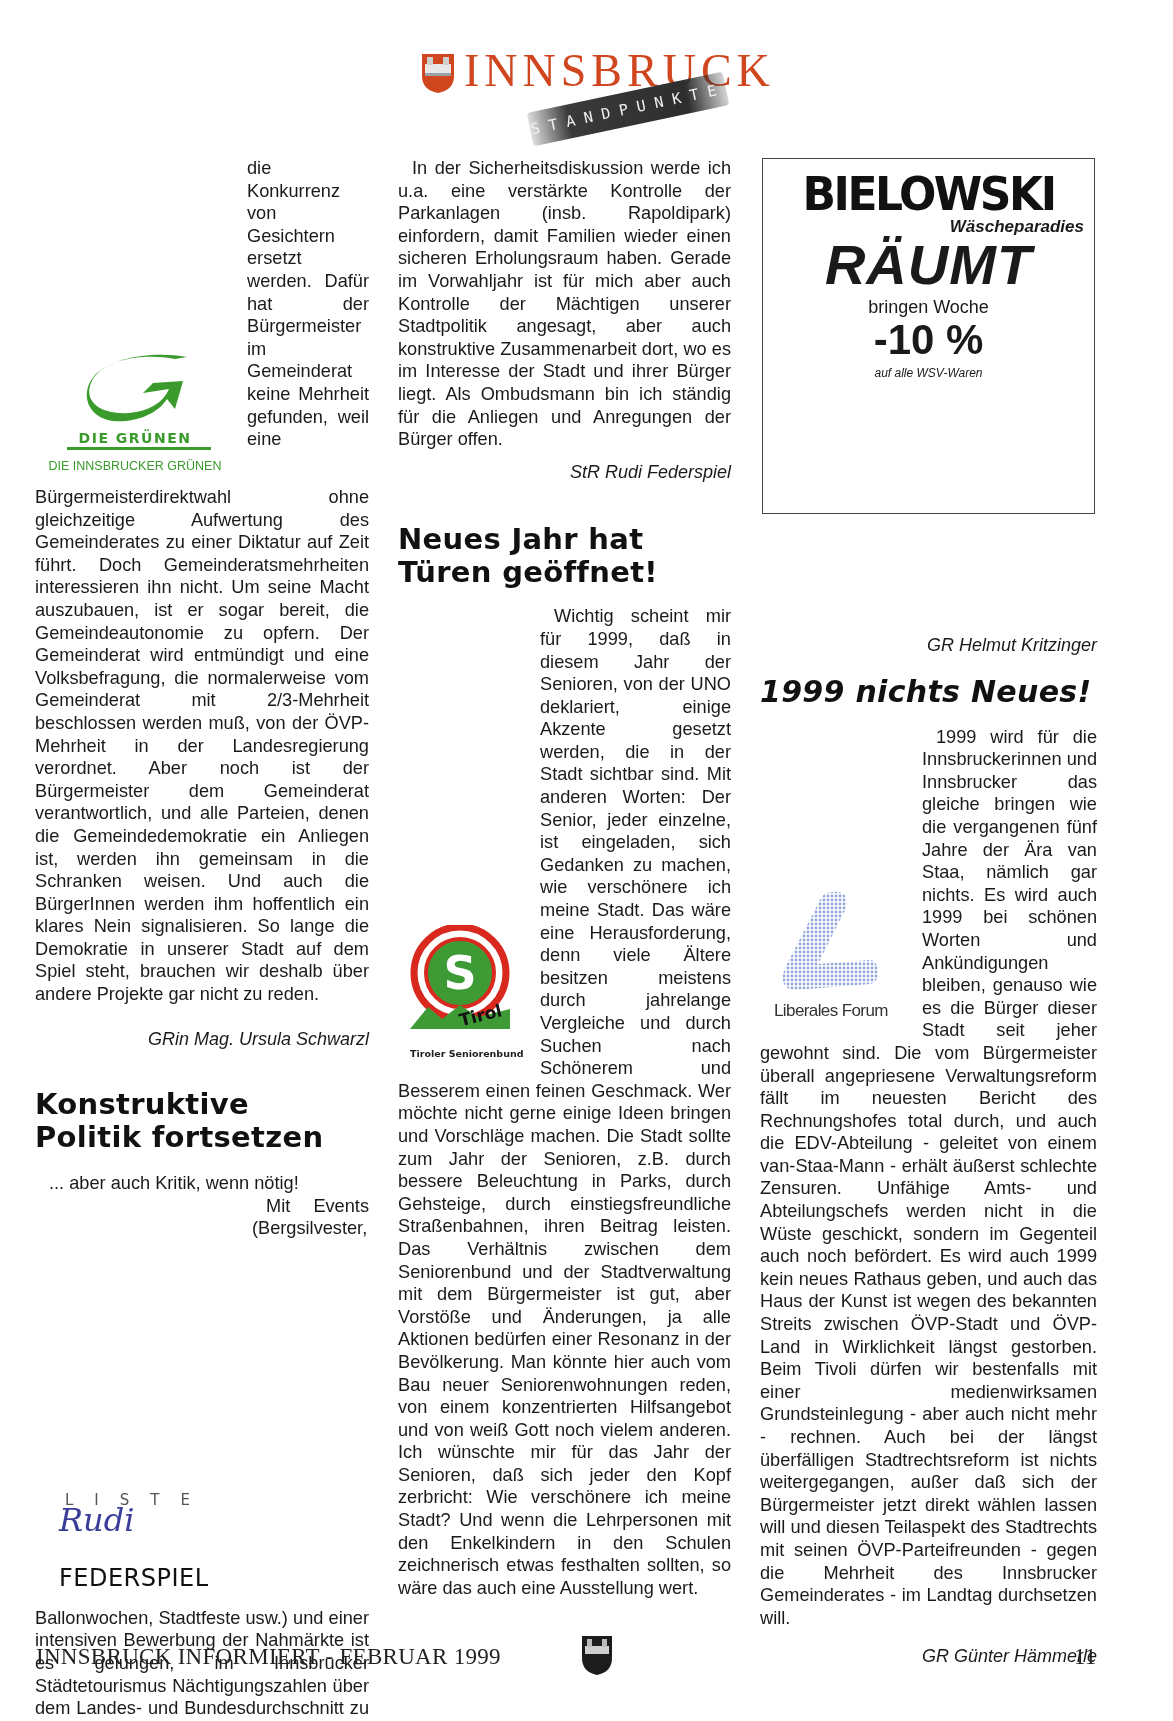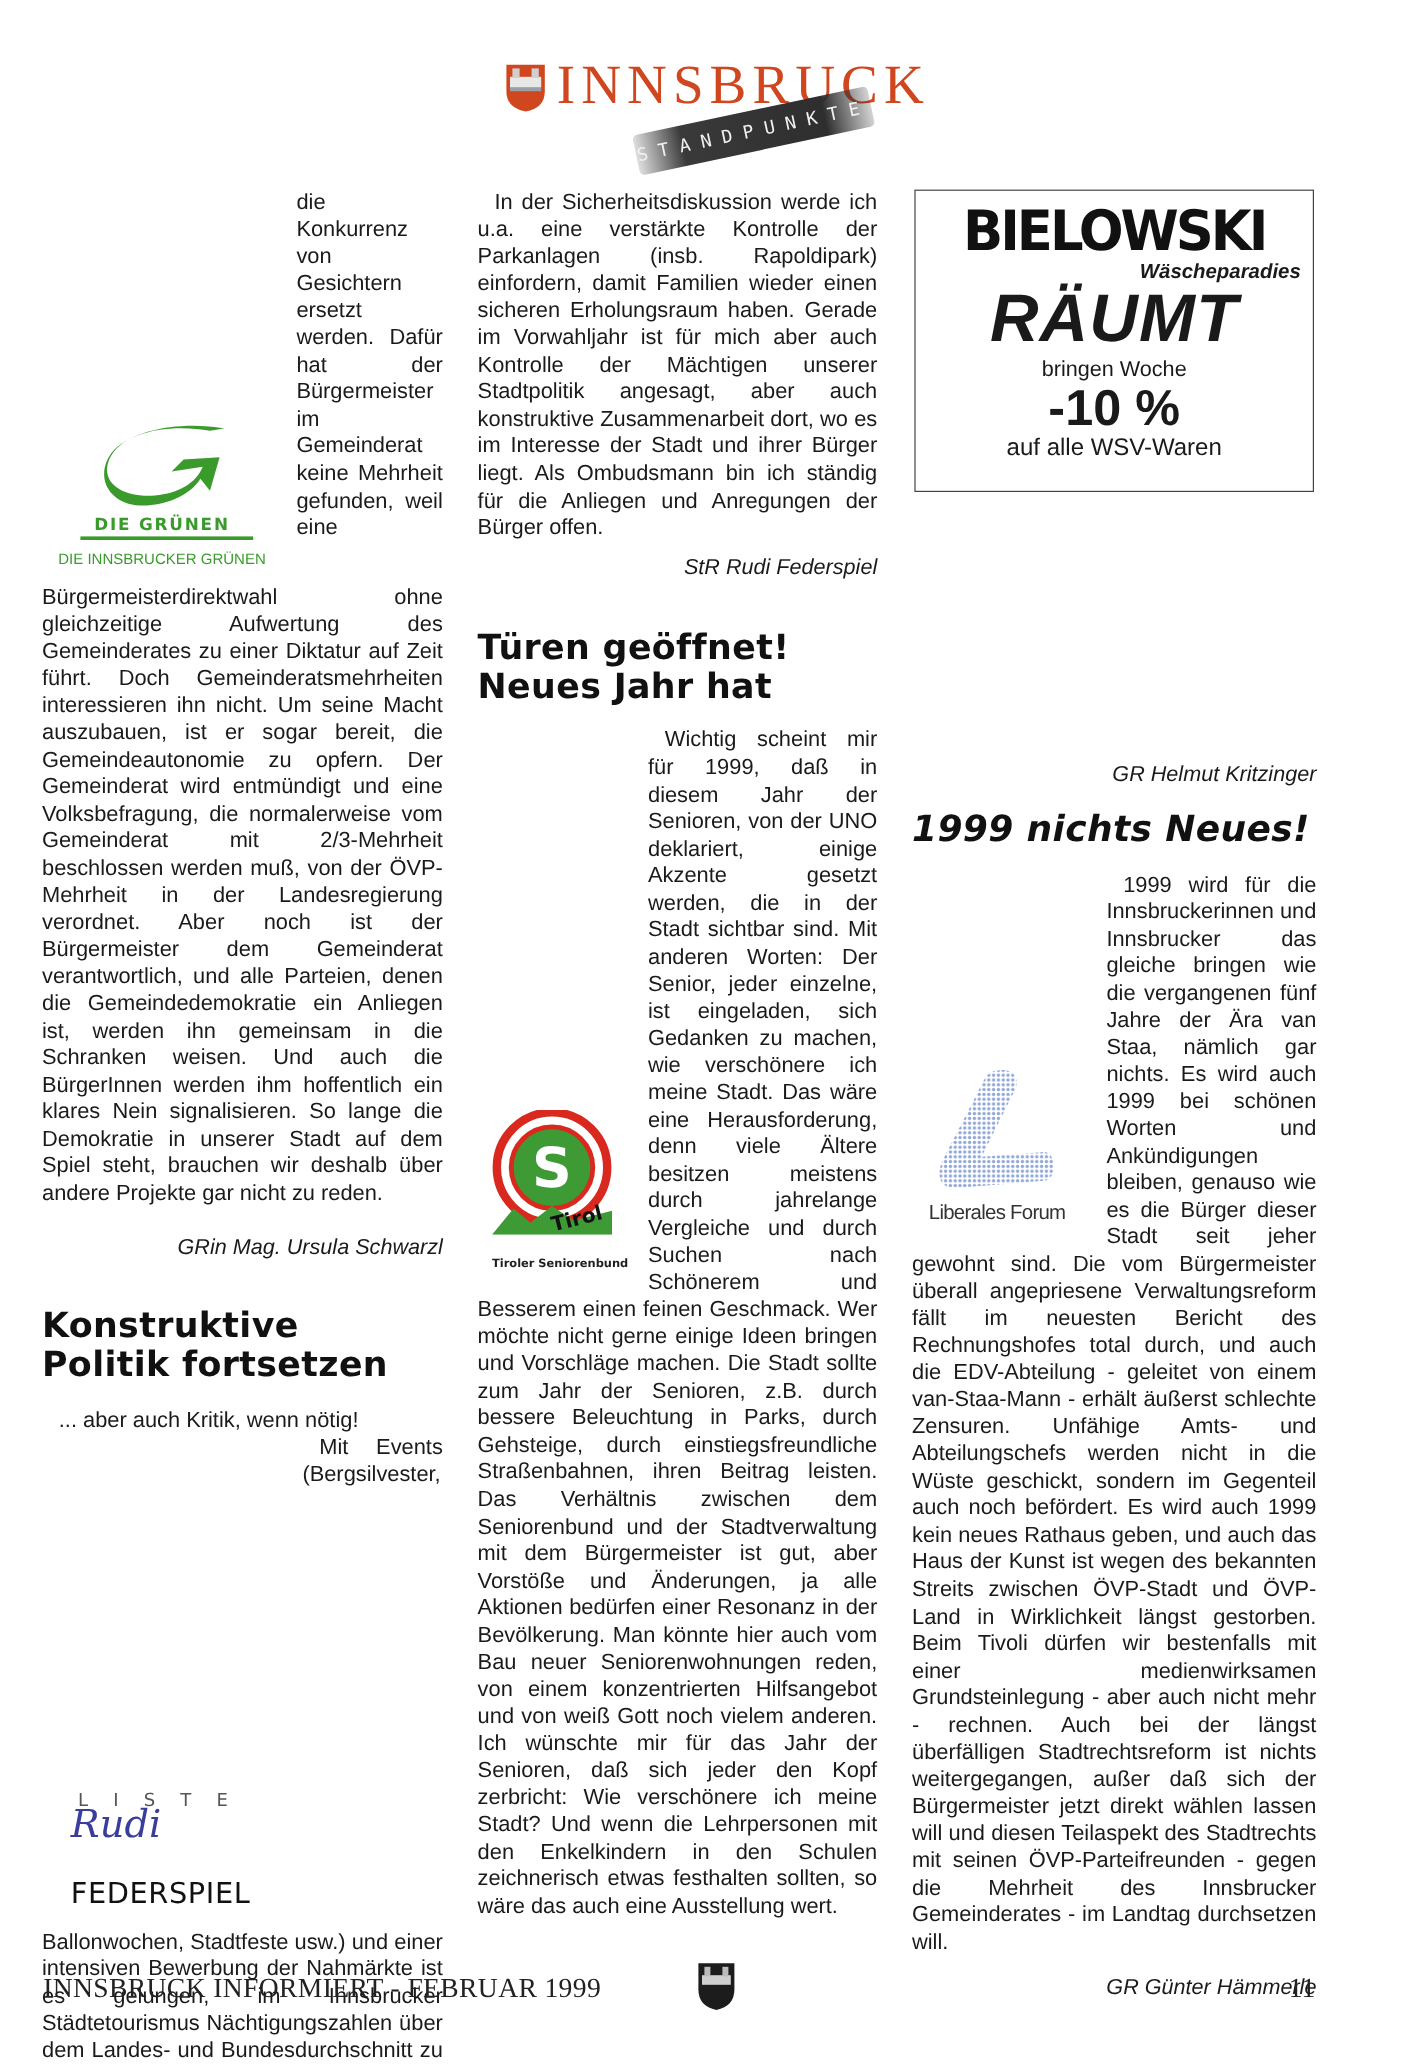--- a/index.html
+++ b/index.html
@@ -51,29 +51,29 @@
   .senioren .s-ring { position: absolute; left: 10px; top: 2px; width: 104px; height: 104px; }
   .senioren .s-cap { position: absolute; left: -2px; top: 120px; width: 140px; font-size: 9.5px;
                      font-family: "DejaVu Sans", sans-serif; font-weight: bold; color: #1f1f1f; white-space: nowrap; }
 
   .liberal { width: 150px; height: 140px; }
   .liberal .l-mark { position: absolute; left: 14px; top: 0px; width: 110px; height: 110px; }
   .liberal .l-cap { position: absolute; left: 0; top: 114px; width: 150px; font-size: 17px; color: #333;
                     letter-spacing: -0.6px; white-space: nowrap; }
 
   
-  .ad { left: 762px; top: 158px; width: 333px; height: 252px; border: 1.5px solid #444; box-sizing: border-box;
+  .ad { left: 762px; top: 158px; width: 333px; height: 356px; border: 1.5px solid #444; box-sizing: border-box;
         text-align: center; }
   .ad-brand { margin-top: 12px; font-family: "DejaVu Sans", sans-serif; font-weight: bold; font-size: 44px;
               letter-spacing: -2.5px; line-height: 46px; color: #111; transform: scaleY(1.05); }
   .ad-sub { text-align: right; padding-right: 10px; font-style: italic; font-weight: bold; font-size: 17px; line-height: 20px; }
   .ad-main { font-style: italic; font-weight: bold; font-size: 56px; line-height: 56px; letter-spacing: 1px; }
   .ad-week { font-size: 18px; line-height: 24px; margin-top: 2px; }
   .ad-pct { font-weight: bold; font-size: 42px; line-height: 42px; }
-  .ad-items { font-size: 20px; line-height: 24px; }
+  .ad-items { font-style: italic; font-size: 12px; line-height: 24px; }
   .ad-cities { font-weight: bold; font-size: 28px; line-height: 34px; }
 
   
   .footer-left { left: 36px; top: 1644px; font-family: "Liberation Serif", serif; font-size: 23px; color: #222; letter-spacing: 0.3px; }
   .footer-crest { left: 580px; top: 1634px; width: 34px; height: 42px; }
   .footer-page { left: 1074px; top: 1644px; font-family: "Liberation Serif", serif; font-size: 23px; color: #222; }
 </style>
 </head>
 <body>
 
@@ -118,22 +118,22 @@
     </span>
     <span>Mit Events (Bergsilvester, Ballonwochen, Stadtfeste usw.) und einer intensiven Bewerbung der Nahmärkte ist es gelungen, im Innsbrucker Städtetourismus Nächtigungszahlen über dem Landes- und Bundesdurchschnitt zu schreiben. Ich werde auch 1999 diese erfolgreiche Strategie fortsetzen und in Pressekonferenzen vor Ort im finanz- und gästestarken Dreieck München, Zürich, Mailand für unsere Stadt werben. Tourismus ist der Motor der Wirtschaft und bringt Arbeitsplätze. Die „Innsbruck-Card“ wird weiter ausgebaut: Verstärkt sollen Gäste des Innsbrucker Großraumes mit dem kostengünstigen All-Inclusiv-Angebot motiviert werden, die Stadt und ihre Attraktionen zu besuchen. Im Interesse der Wirtschaft werde ich den nunmehr dritten (!) Vorstoß für gebührenfreies Parken am Samstag als einen Beitrag zur Belebung der Innenstadt unternehmen. Zudem ist eine moderne halbstündliche Verrechnung in den Parkgaragen ein Gebot der Stunde. Ich führe auch Gespräche, das Samstag/Sonntag-Parken zu je S 50,- in den BOE-Garagen auf ein Wochenendangebot ab Freitag nachmittag auszubauen.</span>
   </p>
 </div>
 
 <div class="col col2">
   <p class="ind">In der Sicherheitsdiskussion werde ich u.a. eine verstärkte Kontrolle der Parkanlagen (insb. Rapoldipark) einfordern, damit Familien wieder einen sicheren Erholungsraum haben. Gerade im Vorwahljahr ist für mich aber auch Kontrolle der Mächtigen unserer Stadtpolitik angesagt, aber auch konstruktive Zusammenarbeit dort, wo es im Interesse der Stadt und ihrer Bürger liegt. Als Ombudsmann bin ich ständig für die Anliegen und Anregungen der Bürger offen.</p>
   <p class="signature" style="margin-top:10px;">StR Rudi Federspiel</p>
 
   <div style="margin-top:40px;">
+    <p class="headline">Neues Jahr hat</p>
     <p class="headline">Türen geöffnet!</p>
-    <p class="headline">Neues Jahr hat</p>
   </div>
   <p class="ind" style="margin-top:16px;">
     <span class="float-left senioren" style="margin-top:318px;">
       <svg class="s-ring" viewBox="0 0 104 104">
         <circle cx="52" cy="48" r="46" fill="none" stroke="#d9281e" stroke-width="7"></circle>
         <circle cx="52" cy="48" r="34" fill="#3e9a35" stroke="#d9281e" stroke-width="4"></circle>
         <text x="52" y="64" text-anchor="middle" font-family="DejaVu Sans, sans-serif" font-weight="bold" font-size="46" fill="#ffffff">S</text>
         <path d="M2 104 L20 82 L34 94 L52 80 L70 92 L102 84 L102 104 Z" fill="#3e9a35"></path>
         <text x="74" y="96" text-anchor="middle" font-family="DejaVu Sans, sans-serif" font-weight="bold" font-size="17" fill="#111" transform="rotate(-14 74 96)">Tirol</text>
       </svg>

